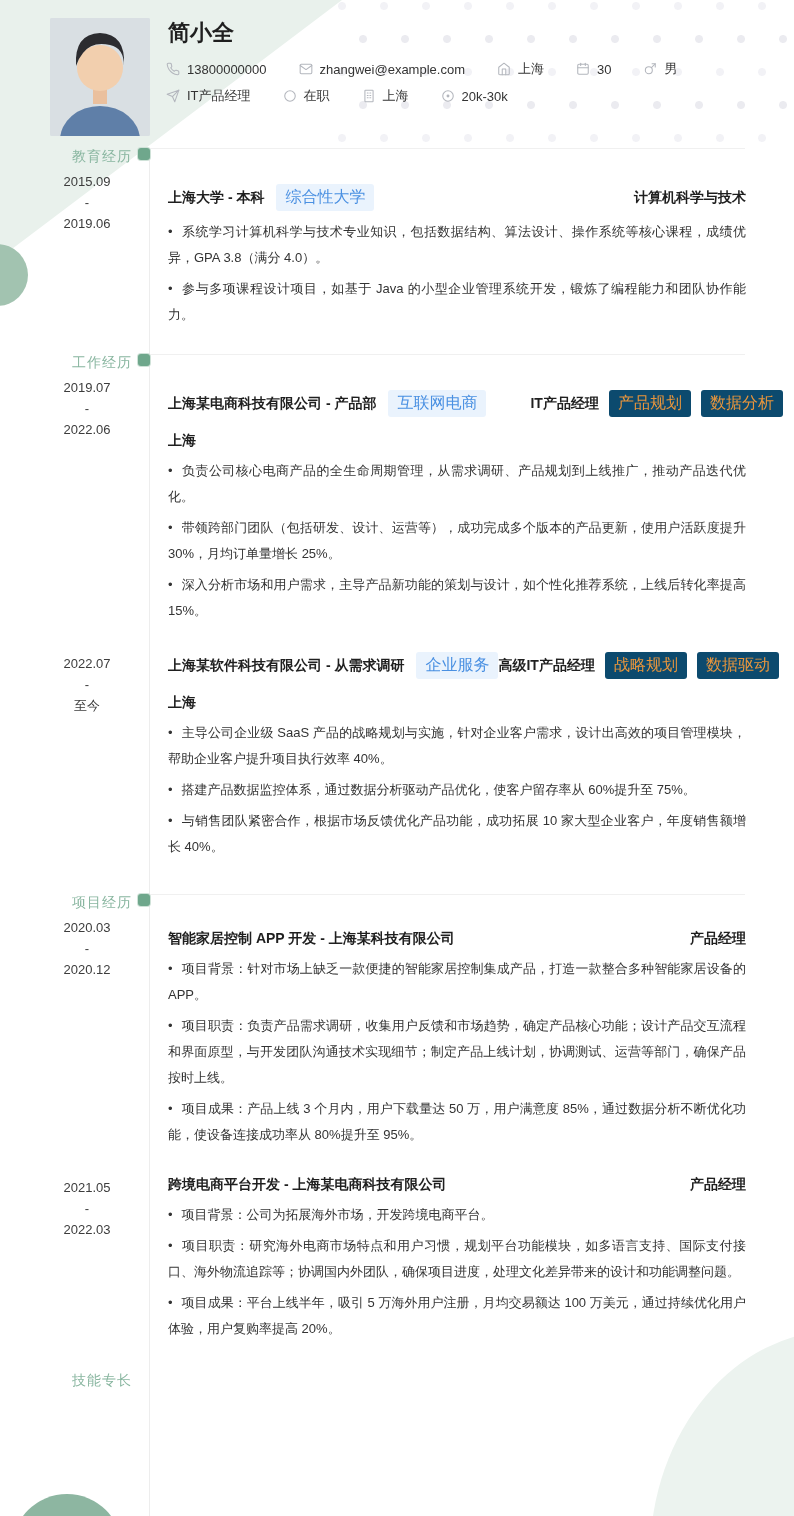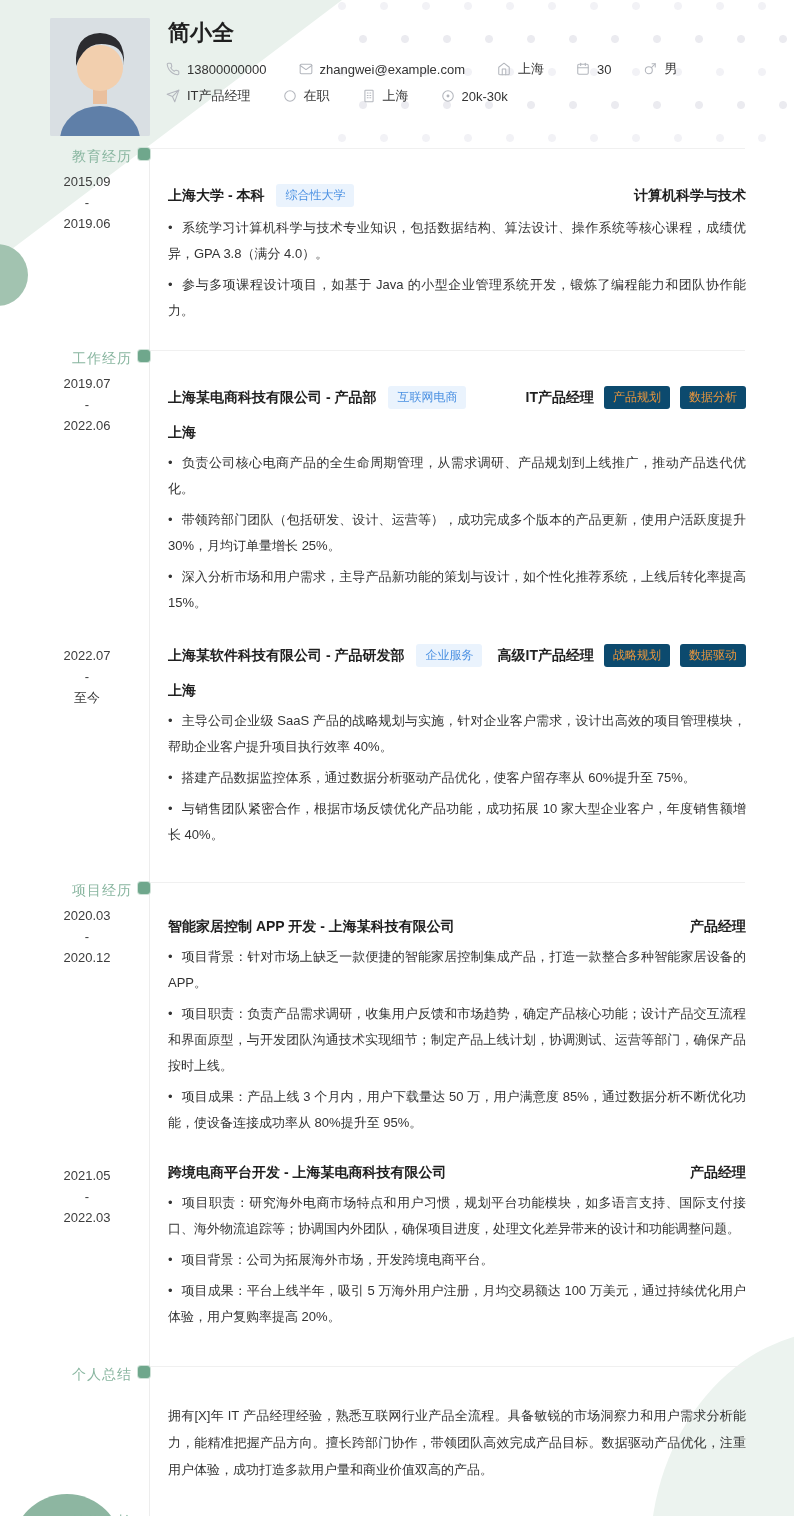--- a/index.html
+++ b/index.html
@@ -43,21 +43,21 @@
   .entry{display:flex;}
   .dates{flex:0 0 144px;}
   .date-box{width:88px;margin-left:auto;margin-right:13px;text-align:center;font-size:13px;
     color:#3c3c3c;line-height:21px;padding-top:3px;}
   .ebody{flex:1;padding:0 48px 0 24px;min-width:0;}
 
   .title-row{display:flex;justify-content:space-between;align-items:center;margin-top:14px;}
   .t-left{display:flex;align-items:center;gap:12px;}
   .t-right{display:flex;align-items:center;gap:10px;}
   .t-title{font-size:14px;font-weight:bold;color:#1f1f1f;white-space:nowrap;}
-  .tag{font-size:12px;padding:3px 9px;border-radius:3px;white-space:nowrap;}
+  .tag{font-size:16px;padding:3px 9px;border-radius:3px;white-space:nowrap;}
   .tag.blue{color:#4a90e2;background:#eaf3fd;}
   .tag.orange{color:#e8953c;background:#0c4a6e;}
   .location{font-size:14px;font-weight:bold;color:#1f1f1f;margin-top:15px;}
 
   .bullets{margin-top:8px;}
   .bullet{font-size:13px;line-height:26px;color:#333;margin-top:5px;text-align:justify;}
   .bullet::before{content:"•";margin-right:9px;}
 
   .summary-text{font-size:13px;line-height:27px;color:#333;text-align:justify;margin-top:16px;}
 
@@ -242,21 +242,21 @@
         <div class="dates">
           <div class="date-box">
             <div>2022.07</div>
             <div>-</div>
             <div>至今</div>
           </div>
         </div>
         <div class="ebody">
           <div class="title-row" style="margin-top:2px;">
             <div class="t-left">
-              <span class="t-title">上海某软件科技有限公司 - 产品研发部</span>
+              <span class="t-title">上海某软件科技有限公司 - 从需求调研</span>
               <span class="tag blue">企业服务</span>
             </div>
             <div class="t-right">
               <span class="t-title">高级IT产品经理</span>
               <span class="tag orange">战略规划</span>
               <span class="tag orange">数据驱动</span>
             </div>
           </div>
           <div class="location">上海</div>
           <div class="bullets">
@@ -311,41 +311,28 @@
         <div class="ebody">
           <div class="title-row" style="margin-top:2px;">
             <div class="t-left">
               <span class="t-title">跨境电商平台开发 - 上海某电商科技有限公司</span>
             </div>
             <div class="t-right">
               <span class="t-title">产品经理</span>
             </div>
           </div>
           <div class="bullets">
+            <div class="bullet">项目背景：公司为拓展海外市场，开发跨境电商平台。</div>
             <div class="bullet">项目职责：研究海外电商市场特点和用户习惯，规划平台功能模块，如多语言支持、国际支付接口、海外物流追踪等；协调国内外团队，确保项目进度，处理文化差异带来的设计和功能调整问题。</div>
-            <div class="bullet">项目背景：公司为拓展海外市场，开发跨境电商平台。</div>
             <div class="bullet">项目成果：平台上线半年，吸引 5 万海外用户注册，月均交易额达 100 万美元，通过持续优化用户体验，用户复购率提高 20%。</div>
           </div>
         </div>
       </div>
     </div>
 
-    <div class="section mt-sum">
-      <div class="sec-head">
-        <div class="sec-label">个人总结</div>
-        <div class="sec-marker"></div>
-        <div class="sec-line"></div>
-      </div>
-      <div class="entry">
-        <div class="dates"></div>
-        <div class="ebody">
-          <div class="summary-text">拥有[X]年 IT 产品经理经验，熟悉互联网行业产品全流程。具备敏锐的市场洞察力和用户需求分析能力，能精准把握产品方向。擅长跨部门协作，带领团队高效完成产品目标。数据驱动产品优化，注重用户体验，成功打造多款用户量和商业价值双高的产品。</div>
-        </div>
-      </div>
-    </div>
 
     <div class="section mt-skill">
       <div class="sec-head">
         <div class="sec-label">技能专长</div>
 
       </div>
 
     </div>
 
   </div>

